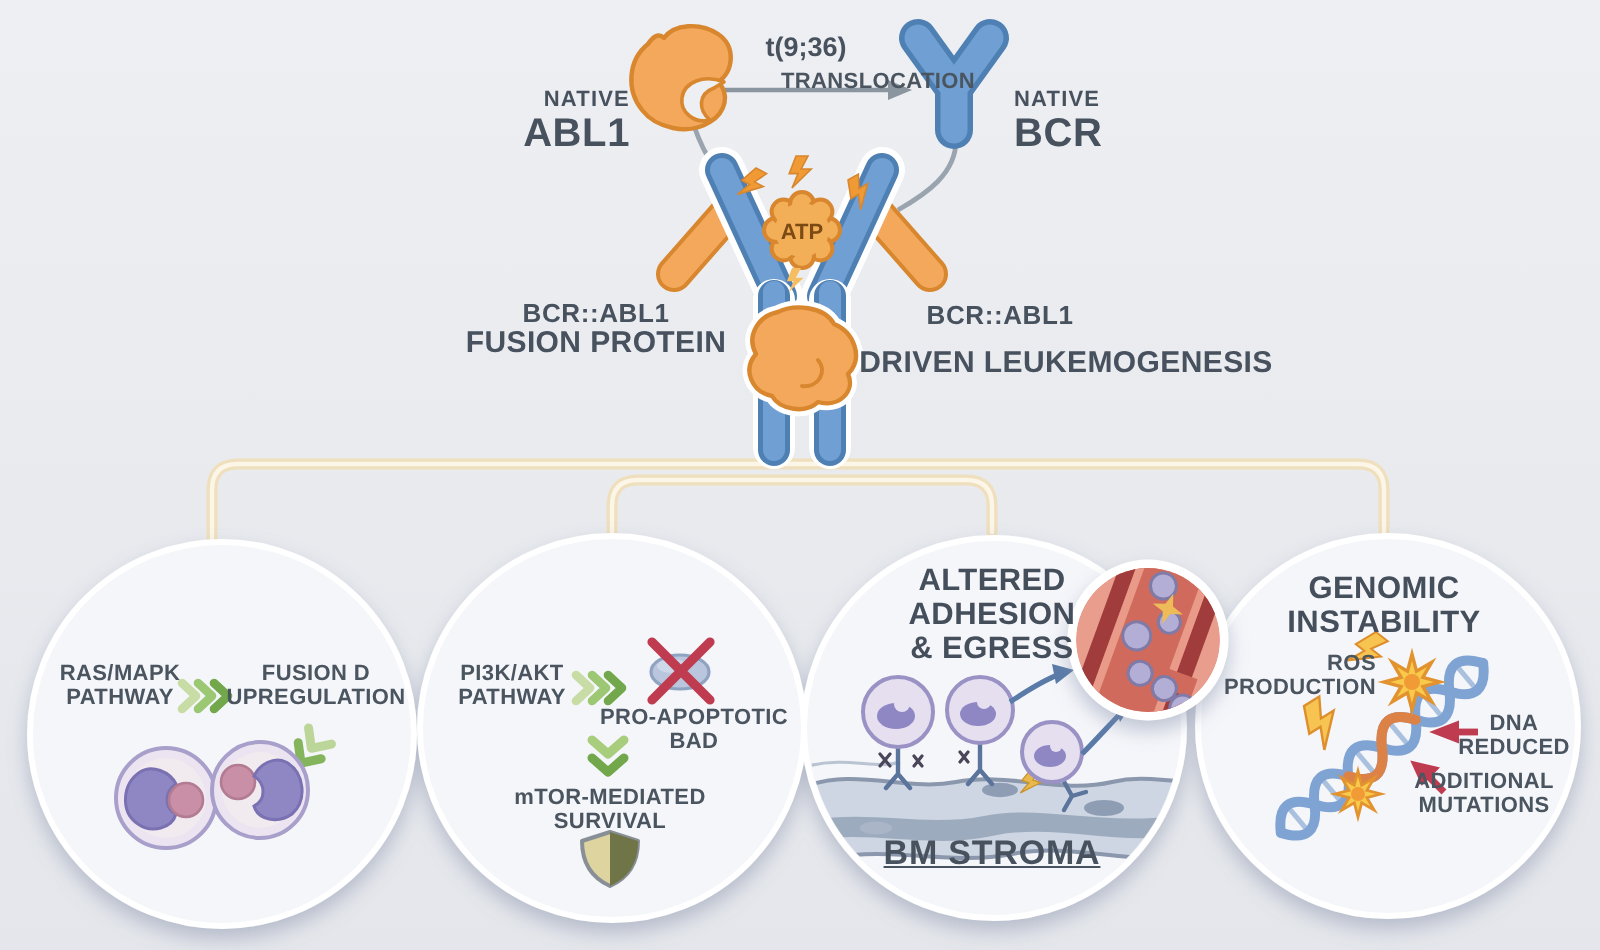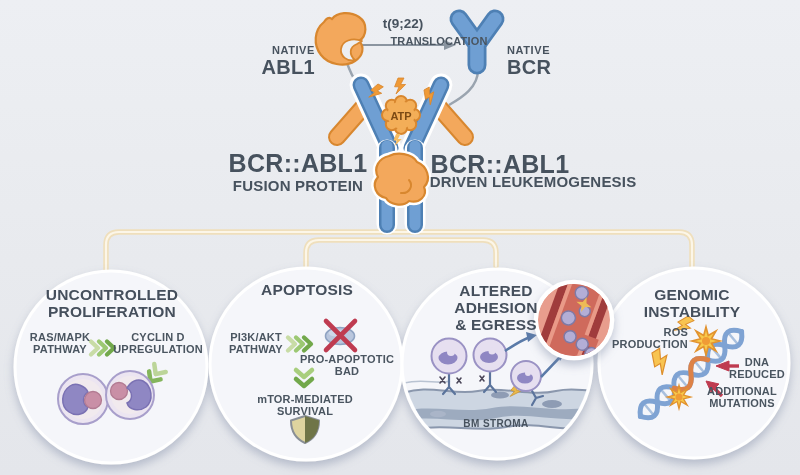--- a/index.html
+++ b/index.html
@@ -9,23 +9,23 @@
     font-family:"Liberation Sans",sans-serif;
   }
   .stage svg{position:absolute;left:0;top:0;}
   .lbl{position:absolute;font-weight:700;color:#47525e;text-align:center;line-height:1.1;white-space:nowrap;}
   .lbl.center{transform:translateX(-50%);}
   .lbl.right{transform:translateX(-100%);text-align:right;}
   .t-title{font-size:15.5px;letter-spacing:.2px;color:#454f5c;}
   .t-small{font-size:11px;letter-spacing:.2px;color:#4a5560;}
   .t-big{font-size:20px;letter-spacing:.3px;display:block;line-height:1;}
   .t-mini{font-size:11px;letter-spacing:.6px;display:block;line-height:1.15;margin-top:21px;}
-  .t-fuse1{font-size:25px;letter-spacing:.3px;display:block;}
+  .t-fuse1{font-size:13px;letter-spacing:.3px;display:block;}
   .t-fuse2{font-size:15px;letter-spacing:.2px;display:block;}
-  .t-stroma{font-size:10px;letter-spacing:.4px;}
+  .t-stroma{font-size:17px;letter-spacing:.4px;text-decoration:underline;}
   .ln{display:block;}
 </style>
 </head>
 <body>
 
 <div class="stage">
 
 <svg width="800" height="475" viewBox="0 0 800 475">
   <defs>
     <filter id="shadow" x="-30%" y="-30%" width="160%" height="170%">
@@ -251,50 +251,45 @@
       <polygon points="719,384 706,381 711,392"></polygon>
     </g>
   </g>
 </svg>
 
 <div class="lbl right" style="left:315px;top:23px;">
   <span class="t-mini">NATIVE</span>
   <span class="t-big">ABL1</span>
 </div>
 
-<div class="lbl center" style="left:403px;top:17px;font-size:13.5px;">t(9;22)</div>
+<div class="lbl center" style="left:403px;top:17px;font-size:13.5px;">t(9;36)</div>
 <div class="lbl center t-small" style="left:405px;top:35px;margin-left:34px;">TRANSLOCATION</div>
 
 <div class="lbl" style="left:507px;top:23px;text-align:left;">
   <span class="t-mini">NATIVE</span>
   <span class="t-big">BCR</span>
 </div>
 
 <div class="lbl center" style="left:298px;top:150px;">
   <span class="t-fuse1">BCR::ABL1</span>
   <span class="t-fuse2">FUSION PROTEIN</span>
 </div>
 <div class="lbl center t-fuse1" style="left:500px;top:151px;">BCR::ABL1</div>
 <div class="lbl center t-fuse2" style="left:533px;top:174px;text-align:right;">DRIVEN LEUKEMOGENESIS</div>
 
-<div class="lbl center t-title" style="left:112px;top:286px;">
-  <span class="ln">UNCONTROLLED</span>
-  <span class="ln">PROLIFERATION</span>
-</div>
 <div class="lbl center t-small" style="left:60px;top:331px;">
   <span class="ln">RAS/MAPK</span>
   <span class="ln">PATHWAY</span>
 </div>
 <div class="lbl center t-small" style="left:158px;top:331px;">
-  <span class="ln">CYCLIN D</span>
+  <span class="ln">FUSION D</span>
   <span class="ln">UPREGULATION</span>
 </div>
 
 <div class="lbl center t-title" style="left:307px;top:281px;">
-  <span class="ln">APOPTOSIS</span>
 </div>
 <div class="lbl center t-small" style="left:256px;top:331px;">
   <span class="ln">PI3K/AKT</span>
   <span class="ln">PATHWAY</span>
 </div>
 <div class="lbl center t-small" style="left:347px;top:353px;">
   <span class="ln">PRO-APOPTOTIC</span>
   <span class="ln">BAD</span>
 </div>
 <div class="lbl center t-small" style="left:305px;top:393px;">

